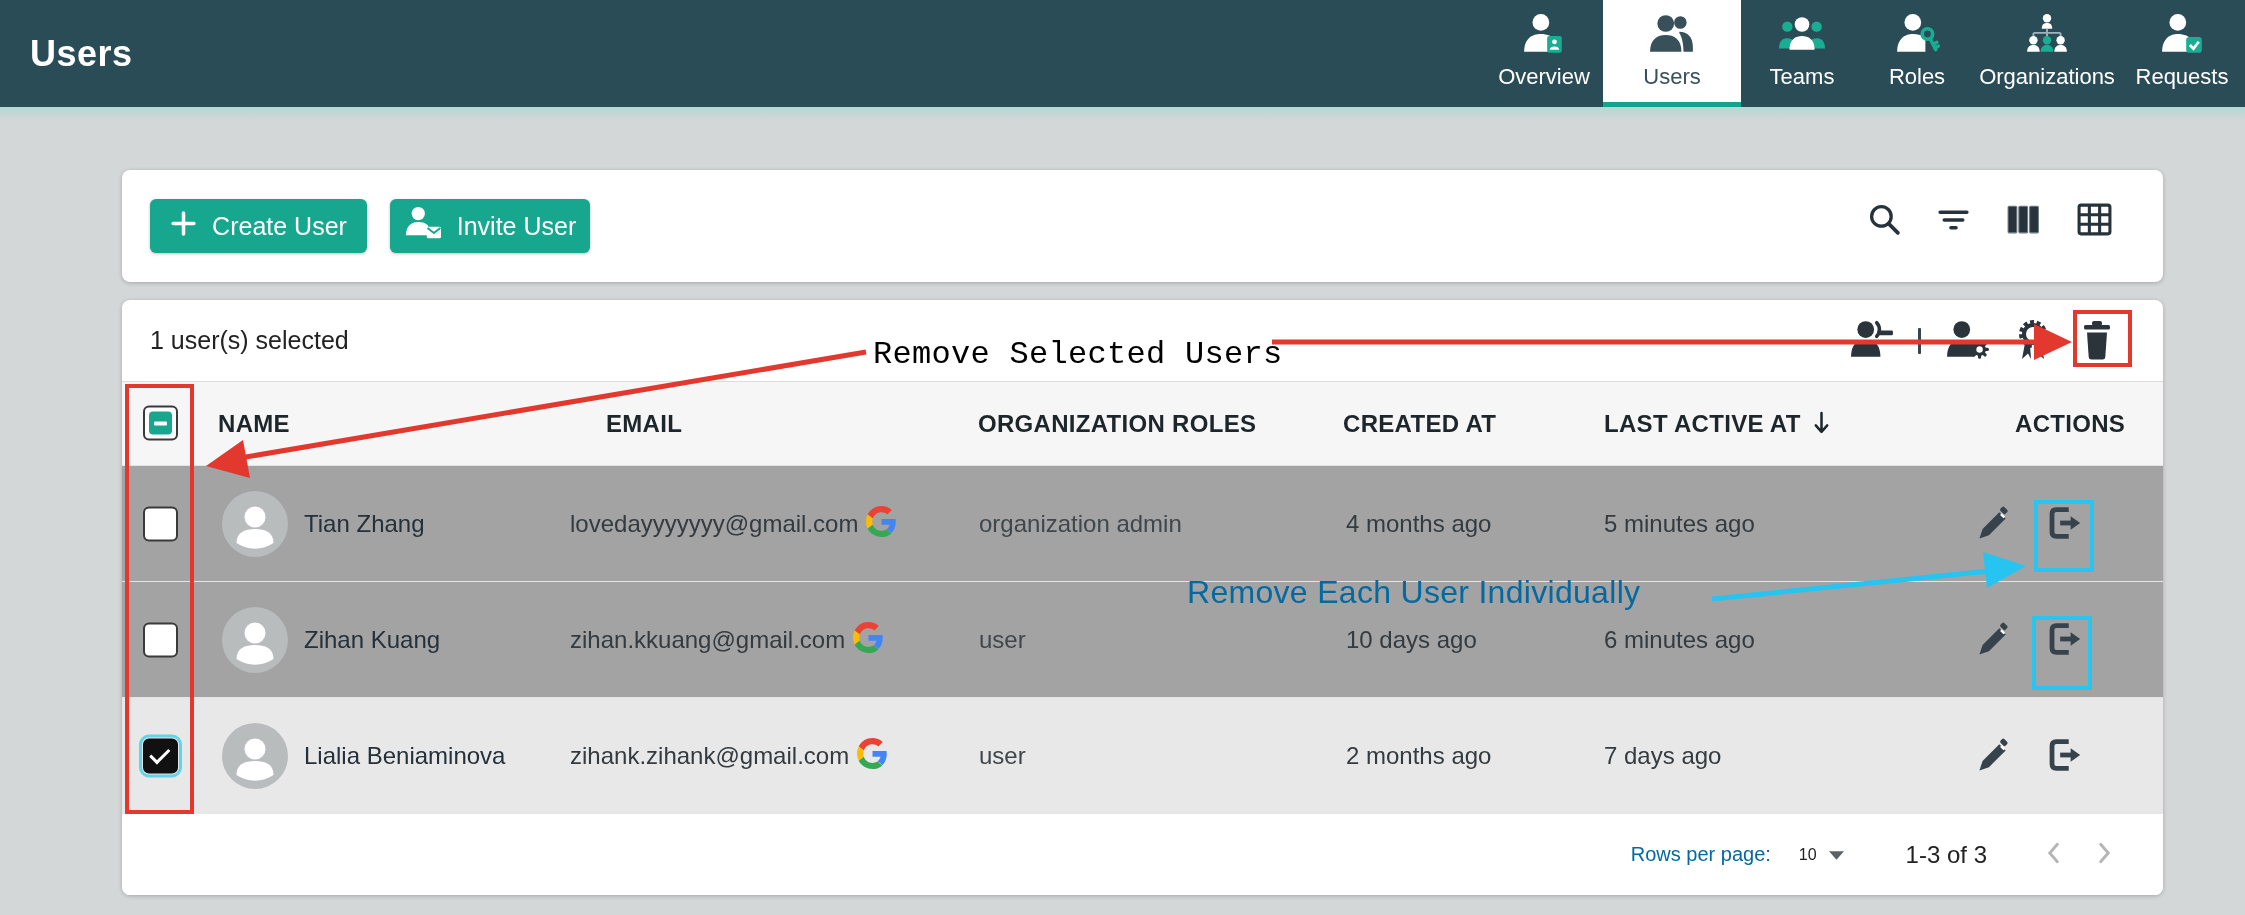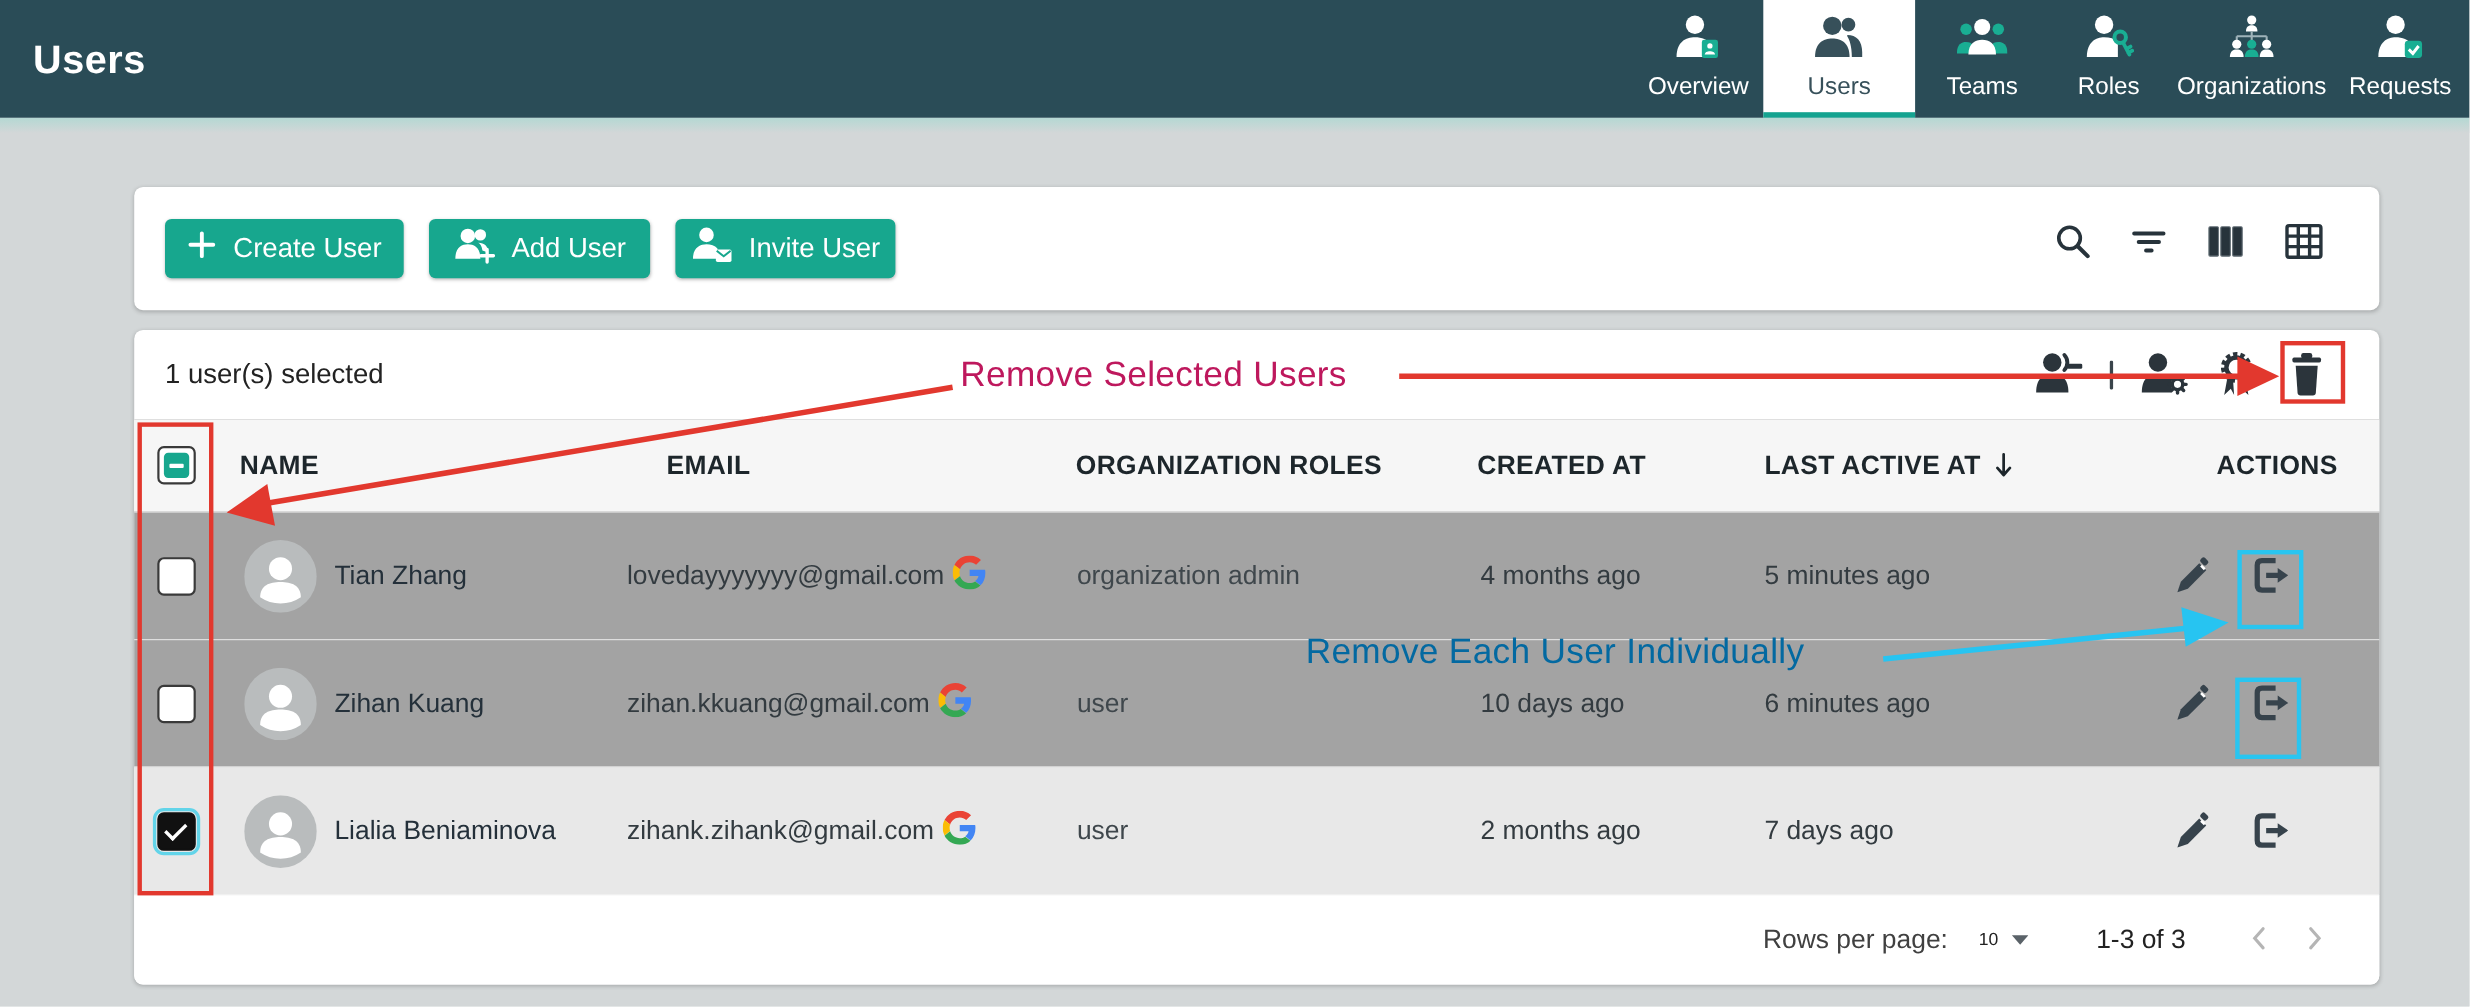--- a/index.html
+++ b/index.html
@@ -80,34 +80,34 @@
               border-radius:1px; position:relative; z-index:1; }
   .checkbox.checked { background:#111111; border-color:#111111;
               outline:3px solid #62d4e9; outline-offset:1px; }
   .checkbox.checked::after { content:""; width:16px; height:8px; border-left:3.5px solid #ffffff;
               border-bottom:3.5px solid #ffffff; transform:rotate(-45deg) translate(1px,-2px); }
 
   
   .tfoot { position:relative; height:82px; display:flex; align-items:center;
            justify-content:flex-end; border-top:1px solid #e6e6e6;
            border-radius:0 0 8px 8px; background:#ffffff; }
-  .foot-label { font-size:24px; color:#404040; }
+  .foot-label { font-size:20px; color:#0369a1; }
   .rpp-select { display:flex; align-items:center; gap:12px; margin-left:28px;
                 background:none; border:none; font-family:inherit; font-size:16px;
                 color:#222222; cursor:pointer; }
   .range-label { margin-left:62px; font-size:24px; color:#222222; }
   .pager-btn { background:none; border:none; cursor:pointer; display:flex; }
   .pager-prev { margin-left:58px; } .pager-next { margin-left:36px; margin-right:50px; }
 
   
   .overlay { position:absolute; left:0; top:0; width:2245px; height:915px;
              pointer-events:none; z-index:50; }
   .annot-text { position:absolute; z-index:51; pointer-events:none; white-space:nowrap;
                 font-size:32px; letter-spacing:0.3px; }
-  .annot-red { left:873px; top:322px; color:#be185d; }
+  .annot-red { left:873px; top:336px; color:#000000;font-family:Liberation Mono, monospace; }
   .annot-cyan { left:1187px; top:574px; color:#0369a1; }
 </style>
 </head>
 <body>
 
 <div class="page">
 
   <div class="navbar">
     <div class="nav-title">Users</div>
     <div class="nav-tabs">
@@ -198,32 +198,20 @@
 
   <div class="card card1">
     <div class="btn-row">
       <button class="teal-btn btn-create">
         <span>
           <svg viewBox="0 0 26 26" width="27" height="27">
             <path d="M13 3 V23 M3 13 H23" stroke="#fff" stroke-width="3.4" stroke-linecap="round"></path>
           </svg>
         </span>
         <span>Create User</span>
-      </button>
-      <button class="teal-btn btn-add">
-        <span>
-          <svg viewBox="0 0 40 38" width="38" height="36">
-            <circle cx="26" cy="9" r="5.5" fill="#fff"></circle>
-            <path d="M24 16.5 C30 16.5 33.5 20 33.5 26 L28 24 C27.5 20 26 17.5 24 16.5 Z" fill="#fff"></path>
-            <circle cx="14" cy="10" r="7" fill="#fff"></circle>
-            <path d="M2 32 C2 21 8 18 14 18 C20 18 26 21 26 32 Z" fill="#fff"></path>
-            <path d="M32.5 23 V35 M26.5 29 H38.5" stroke="#fff" stroke-width="3.2" stroke-linecap="round"></path>
-          </svg>
-        </span>
-        <span>Add User</span>
       </button>
       <button class="teal-btn btn-invite">
         <span>
           <svg viewBox="0 0 40 38" width="38" height="36">
             <circle cx="15" cy="9" r="7" fill="#fff"></circle>
             <path d="M2 32 C2 21 9 18 15 18 C19 18 23 19 25.5 22 L25.5 32 Z" fill="#fff"></path>
             <rect x="24" y="23" width="15" height="12" rx="1.6" fill="#fff"></rect>
             <path d="M24.8 24.2 L31.5 29.5 L38.2 24.2" stroke="#17a78e" stroke-width="2" fill="none"></path>
           </svg>
         </span>

